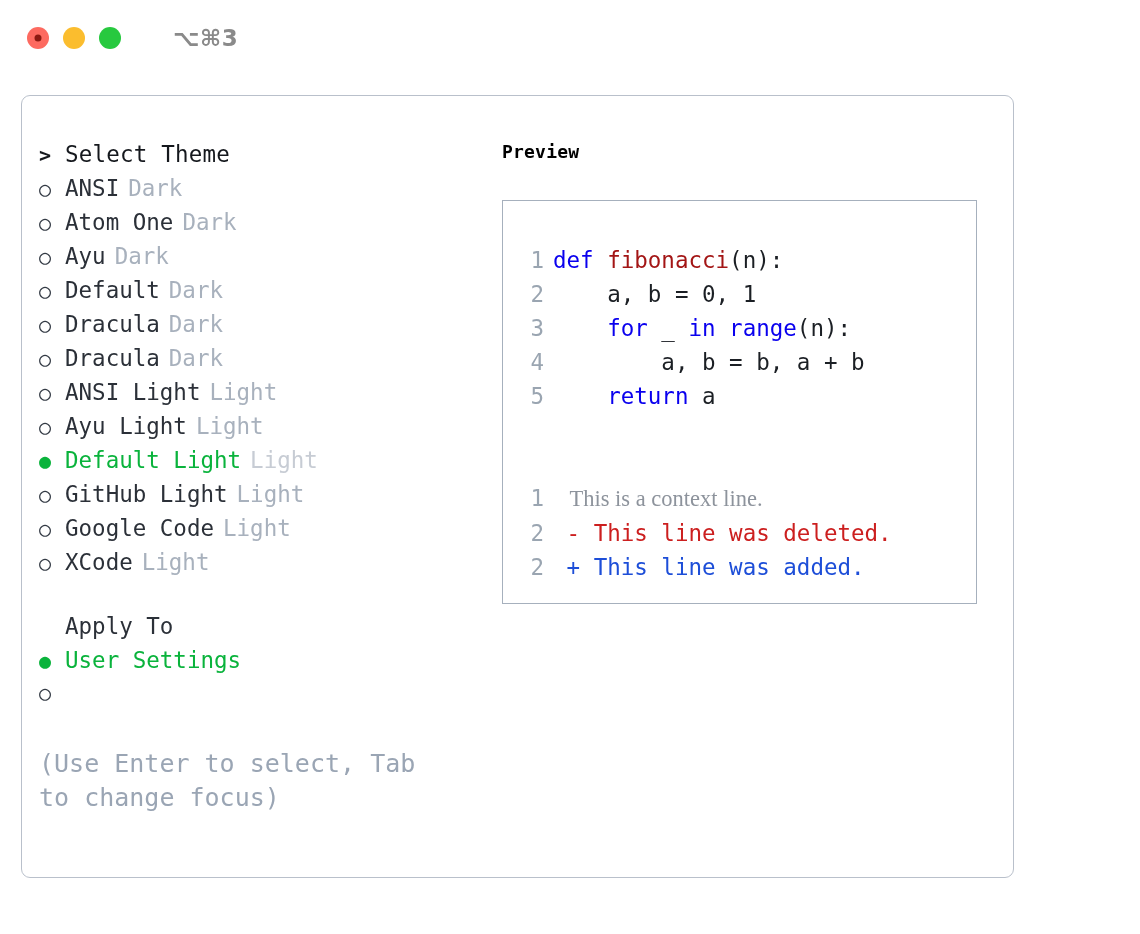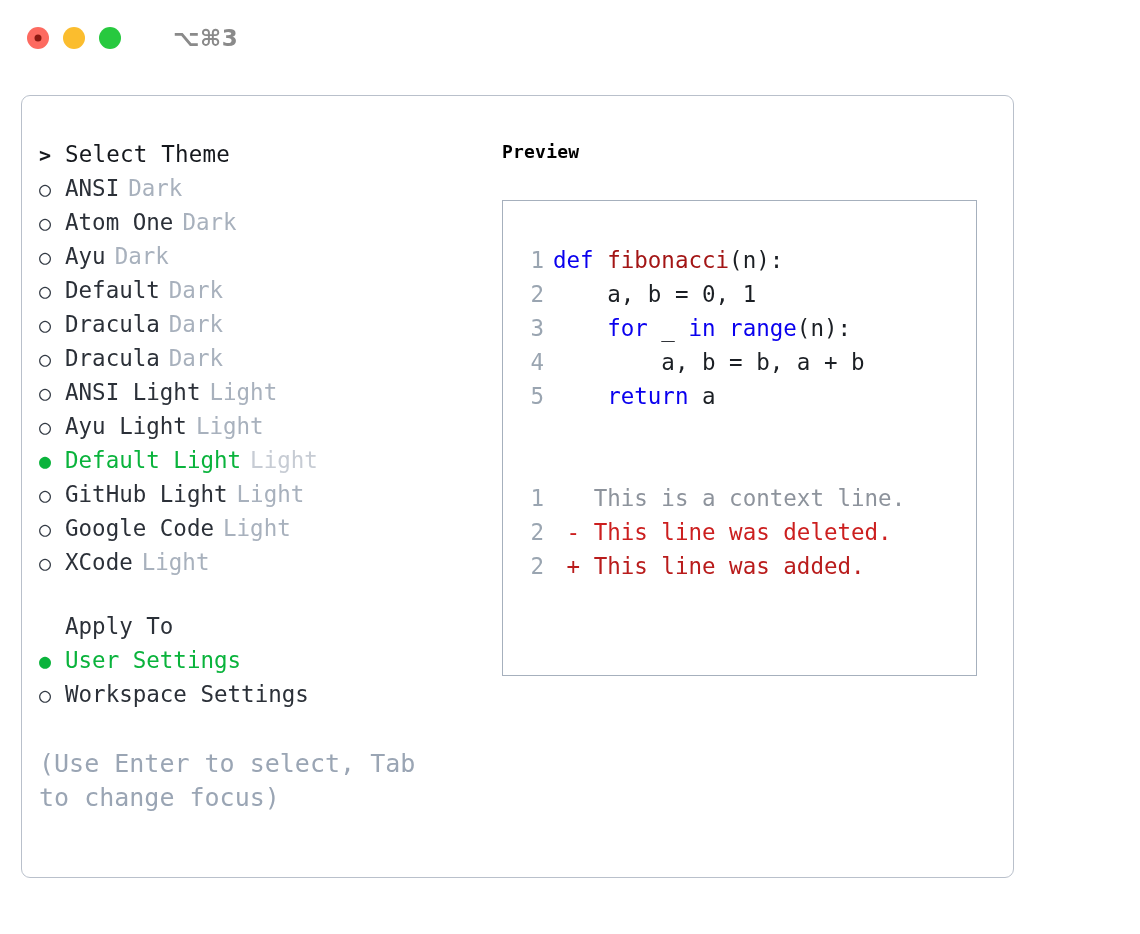--- a/index.html
+++ b/index.html
@@ -138,21 +138,21 @@
   .preview-title {
     font-size: 18px;
     color: #000000;
     font-weight: bold;
     letter-spacing: 0.2px;
     margin-bottom: 38px;
   }
   .preview-box {
     position: relative;
     width: 475px;
-    height: 476px;
+    height: 404px;
     border: 1.6px solid #a6b0bd;
     box-sizing: border-box;
     background: #ffffff;
     padding-left: 36px;
   }
   .code {
     position: absolute;
     left: 17px;
     top: 42px;
     font-size: 22.5px;
@@ -163,23 +163,23 @@
   .ln {
     display: inline-block;
     width: 24px;
     text-align: right;
     color: #9aa5b1;
     margin-right: 9px;
   }
   .kw { color: #0a00ee; }
   .fn { color: #a31515; }
   .plain { color: #1b1f24; }
-  .ctx { color: #8d939c; }
+  .ctx { color: #8d939c; font-family: Liberation Serif, serif; }
   .del { color: #cc1f1f; }
-  .add { color: #b91c1c; }
+  .add { color: #1d4ed8; }
   .blankline { display: block; height: 34px; }
 </style>
 </head>
 <body>
 
 <div class="page">
 
   <div class="titlebar">
     <div class="lights">
       <div class="light red"></div>
@@ -212,21 +212,21 @@
           <div class="row"><span class="marker">○</span><span class="label">Google Code</span><span class="variant">Light</span></div>
           <div class="row"><span class="marker">○</span><span class="label">XCode</span><span class="variant">Light</span></div>
         </div>
 
       <div class="section-gap"></div>
 
       <div class="section-title">Apply To</div>
 
       <div id="apply-list">
           <div class="row selected"><span class="marker filled">●</span><span class="label">User Settings</span></div>
-          <div class="row"><span class="marker">○</span><span class="label">Workspace Settings</span></div>
+          <div class="row"><span class="marker">○</span></div>
         </div>
 
       <div class="hint">(Use Enter to select, Tab to change focus)</div>
     </div>
 
     <div class="right-col">
       <div class="preview-title">Preview</div>
       <div class="preview-box">
         <div class="code" id="code-area"><span class="cline"><span class="ln">1</span><span class="kw">def </span><span class="fn">fibonacci</span><span class="plain">(n):</span></span><span class="cline"><span class="ln">2</span><span class="plain">    a, b = 0, 1</span></span><span class="cline"><span class="ln">3</span><span class="plain">    </span><span class="kw">for</span><span class="plain"> _ </span><span class="kw">in</span><span class="plain"> </span><span class="kw">range</span><span class="plain">(n):</span></span><span class="cline"><span class="ln">4</span><span class="plain">        a, b = b, a + b</span></span><span class="cline"><span class="ln">5</span><span class="plain">    </span><span class="kw">return</span><span class="plain"> a</span></span><span class="blankline"></span><span class="blankline"></span><span class="cline"><span class="ln">1</span><span class="ctx">   This is a context line.</span></span><span class="cline"><span class="ln">2</span><span class="del"> - This line was deleted.</span></span><span class="cline"><span class="ln">2</span><span class="add"> + This line was added.</span></span></div>
       </div>

